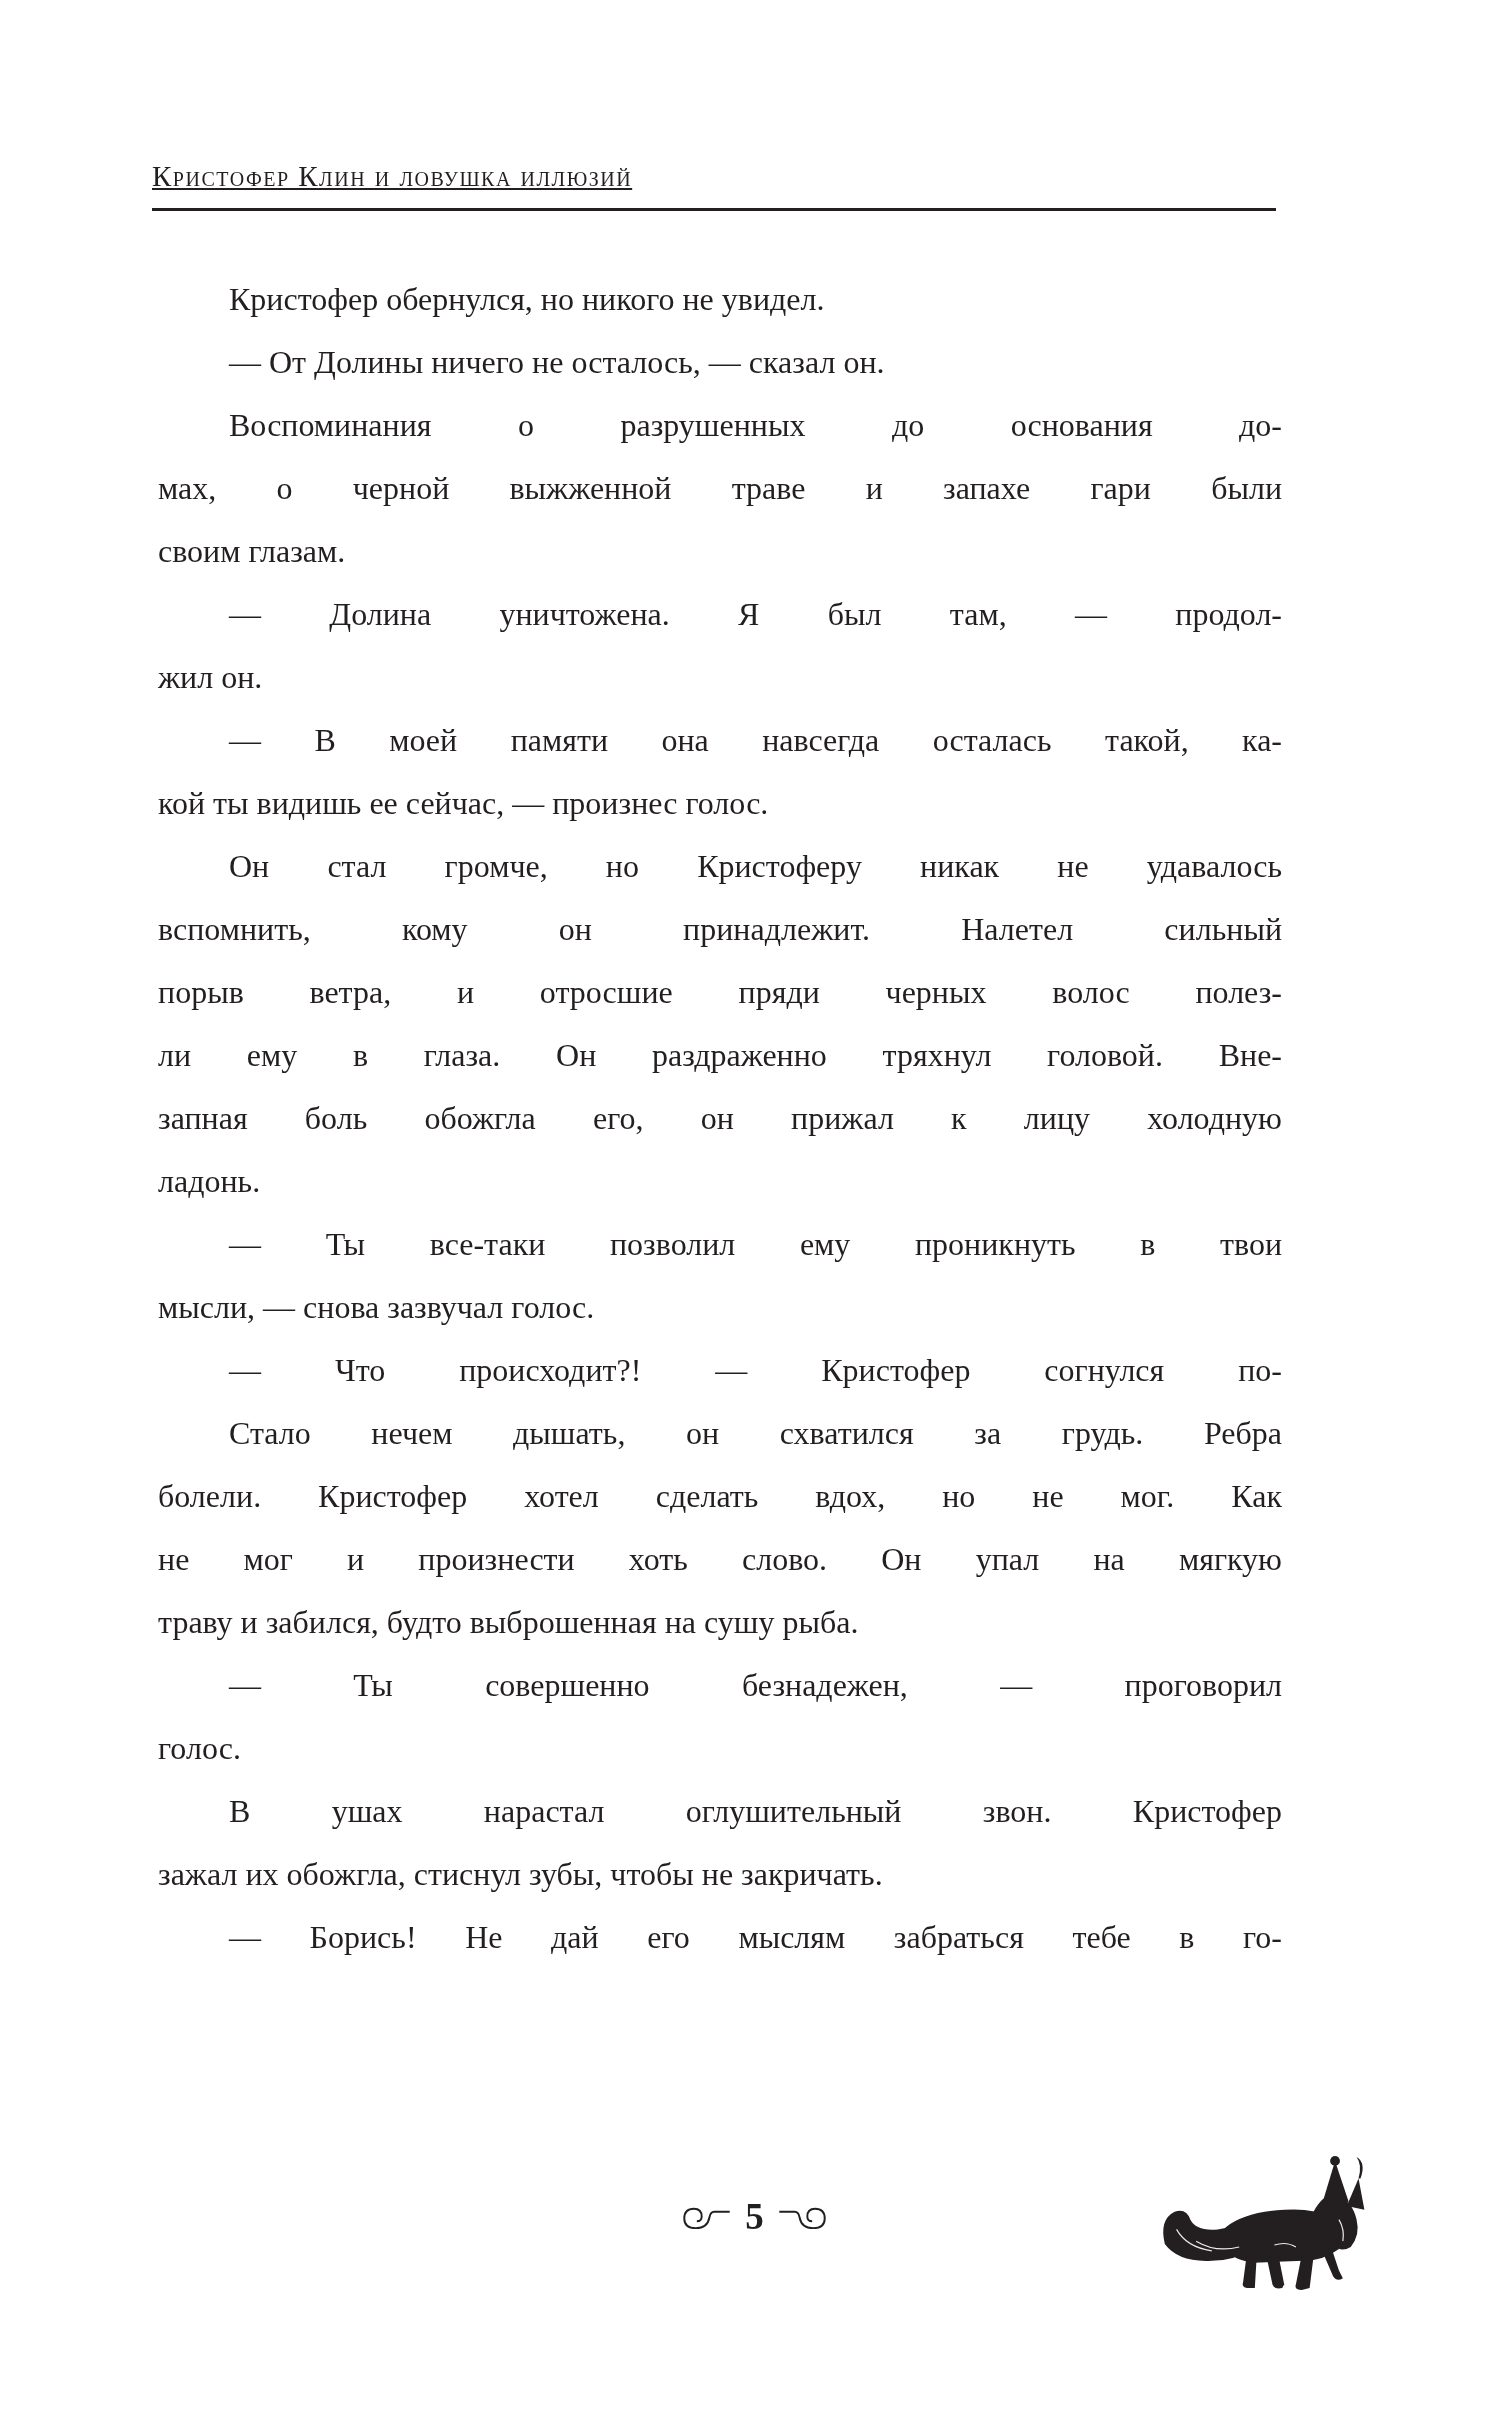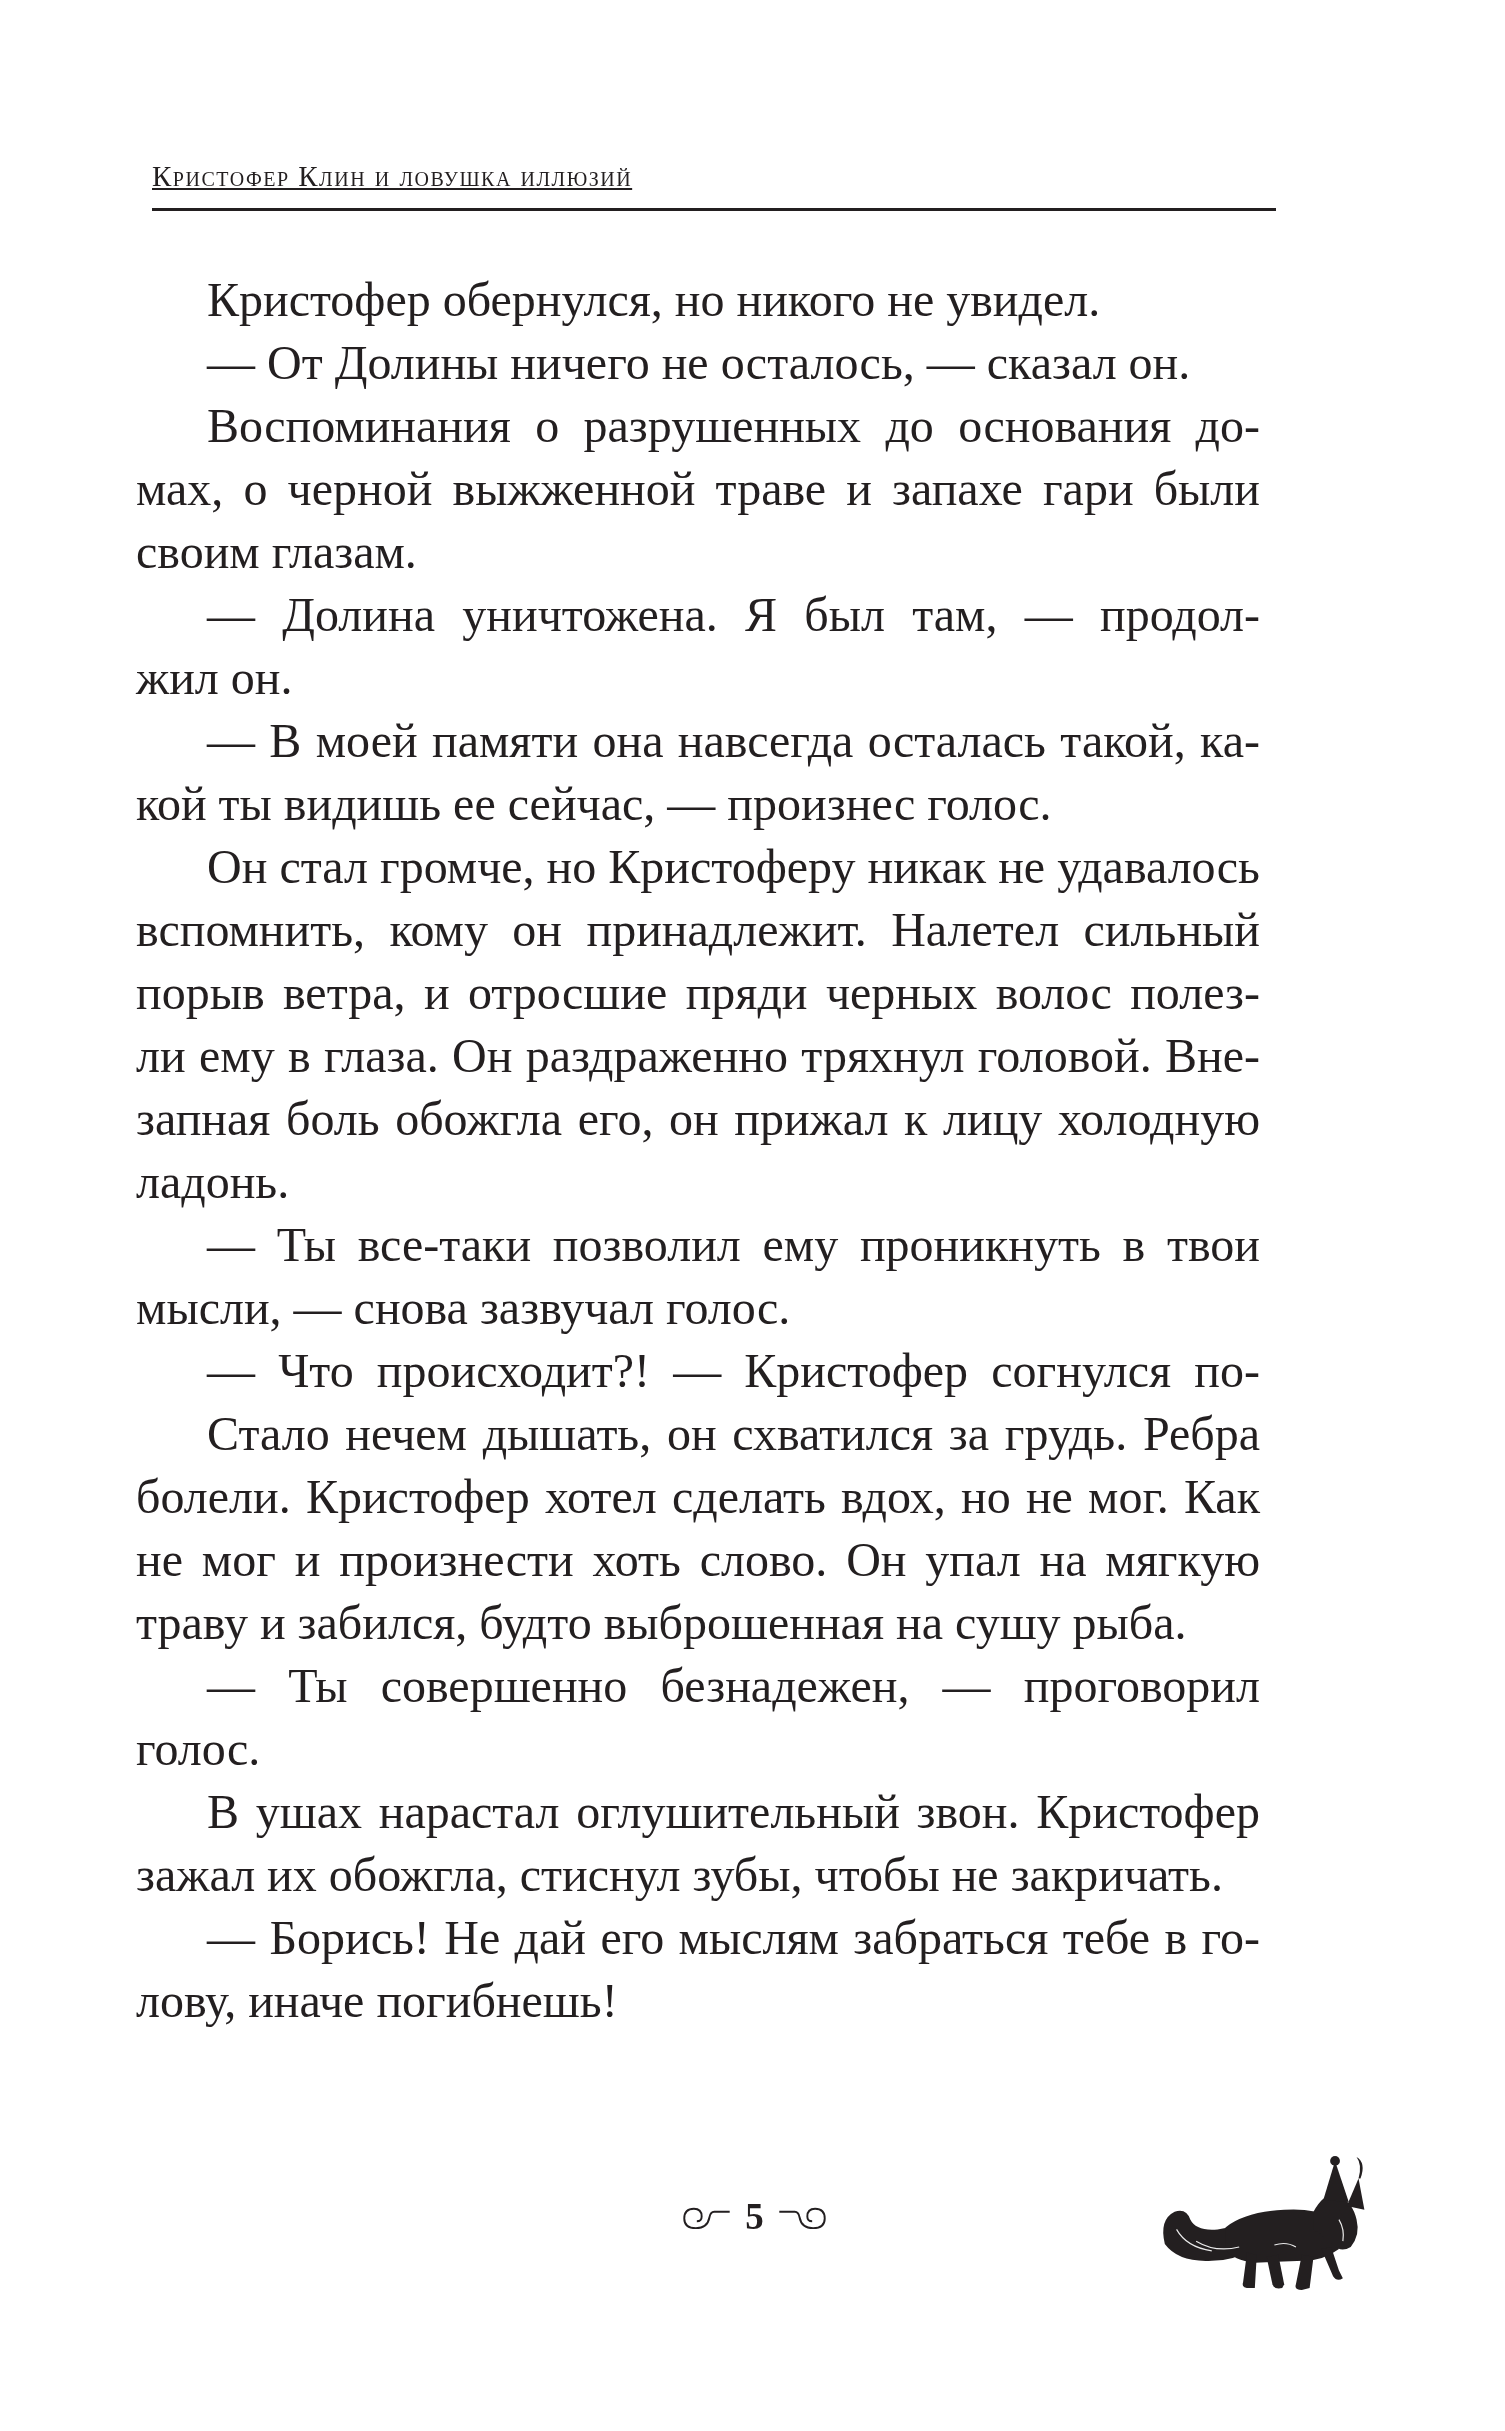--- a/index.html
+++ b/index.html
@@ -30,24 +30,24 @@
   .header-rule {
     position: absolute;
     left: 152px;
     width: 1124px;
     top: 208px;
     height: 2.9px;
     background: #231f20;
   }
   .body-text {
     position: absolute;
-    left: 136px;
+    left: 158px;
     width: 1124px;
     top: 268px;
-    font-size: 48px;
+    font-size: 32px;
     line-height: 63px;
   }
   .line {
     display: block;
     height: 63px;
     white-space: nowrap;
     text-align: justify;
     text-align-last: justify;
   }
   .line.indent {
@@ -108,21 +108,20 @@
   <span class="line indent">— Что происходит?! — Кристофер согнулся по-</span>
   <span class="line indent">Стало нечем дышать, он схватился за грудь. Ребра</span>
   <span class="line">болели. Кристофер хотел сделать вдох, но не мог. Как</span>
   <span class="line">не мог и произнести хоть слово. Он упал на мягкую</span>
   <span class="line last">траву и забился, будто выброшенная на сушу рыба.</span>
   <span class="line indent">— Ты совершенно безнадежен, — проговорил</span>
   <span class="line last">голос.</span>
   <span class="line indent">В ушах нарастал оглушительный звон. Кристофер</span>
   <span class="line last">зажал их обожгла, стиснул зубы, чтобы не закричать.</span>
   <span class="line indent">— Борись! Не дай его мыслям забраться тебе в го-</span>
-  <span class="line last">лову, иначе погибнешь!</span>
 </div>
 
 <div class="footer">
   <span class="curl">
     <svg width="51" height="29" viewBox="0 0 52 30">
       <path d="M50 10 L34 10 Q30 10 29 16 Q27 27 15 27 Q3 27 3 17 Q3 7 13 7 Q21 7 21 15 Q21 20 16 20" fill="none" stroke="#231f20" stroke-width="2"></path>
     </svg>
   </span>
   <span class="page-number">5</span>
   <span class="curl">

